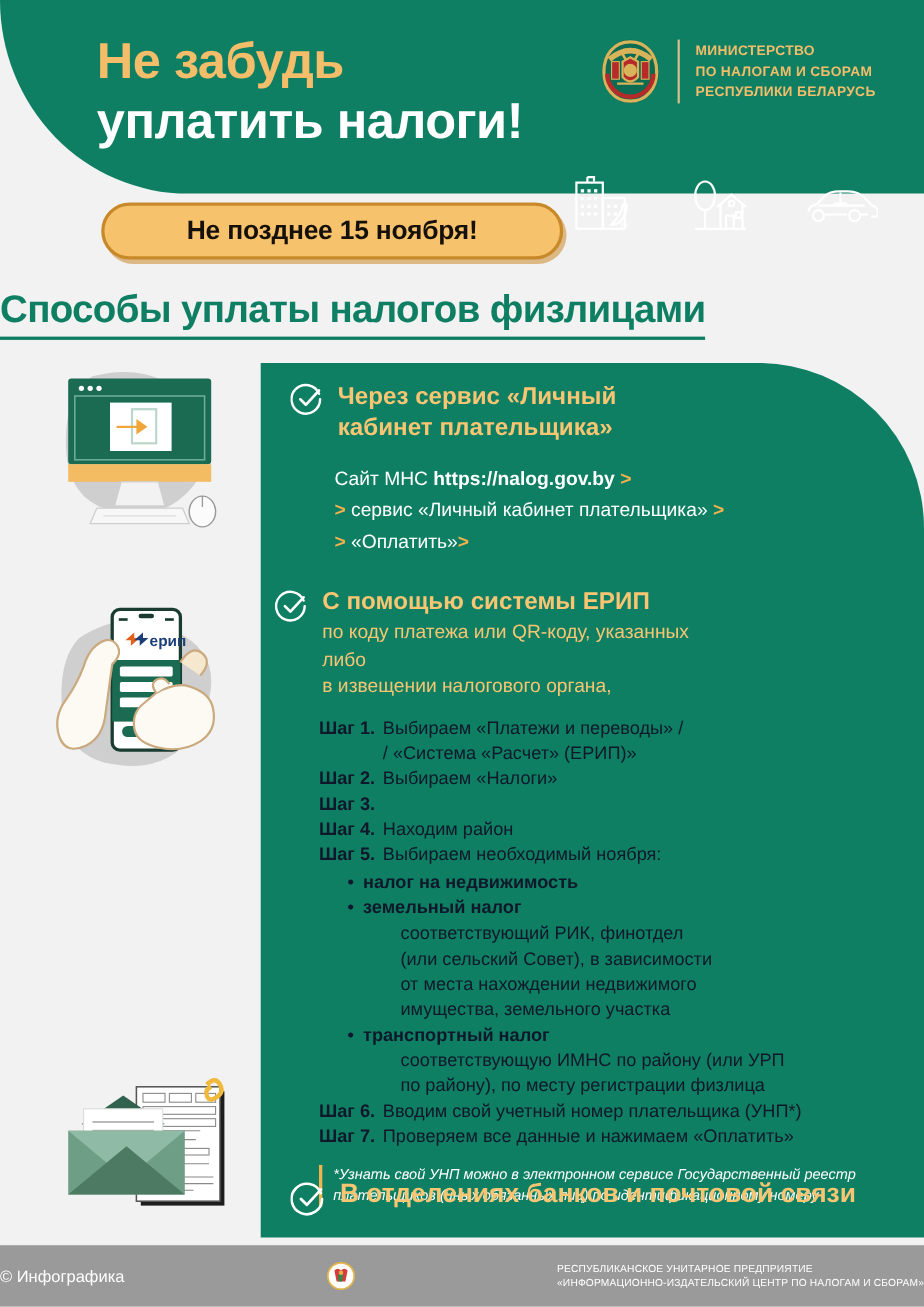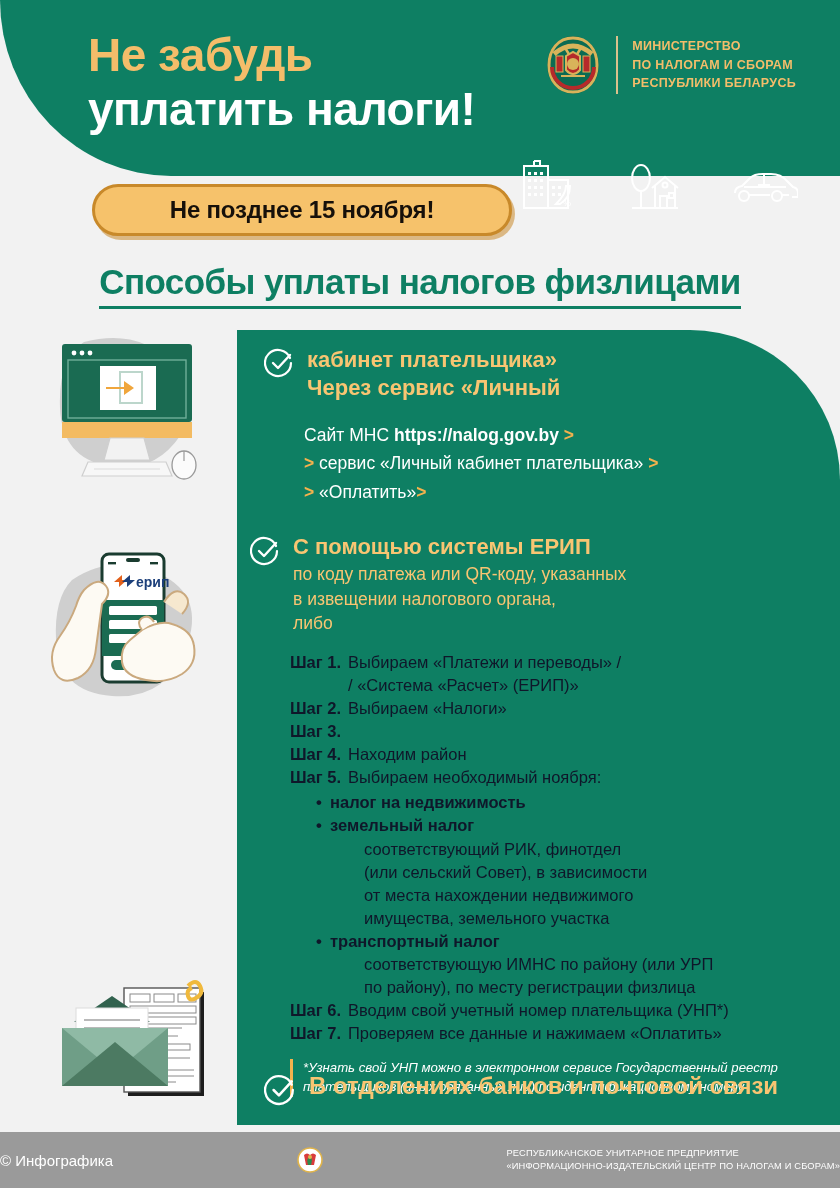--- a/index.html
+++ b/index.html
@@ -58,21 +58,21 @@
   .ministry-text { color: #f4bd6a; font-size: 12.5px; font-weight: 700; line-height: 1.5; letter-spacing: .3px; }
 
   .hdr-icons {
     position: absolute; right: 42px; top: 158px;
     display: flex; align-items: center; gap: 44px;
   }
 
   
   .section-title-wrap {
     position: absolute; left: 0; top: 262px; width: 840px;
-    text-align: center;
+    text-align: left;
   }
   .section-title {
     display: inline-block;
     font-size: 35px; font-weight: 700; color: #0e7f63;
     letter-spacing: -0.6px;
     padding-bottom: 4px;
     border-bottom: 3px solid #0e7f63;
   }
 
   
@@ -314,22 +314,22 @@
 
   <div class="green-panel">
 
     <div class="block b1">
       <div class="check-row">
         <svg class="check-icon" width="30" height="30" viewBox="0 0 30 30">
           <path d="M26 10 A13 13 0 1 0 27 15" fill="none" stroke="#ffffff" stroke-width="2.2" stroke-linecap="round"></path>
           <path d="M9 15 L14 20 L26 7" fill="none" stroke="#ffffff" stroke-width="2.4" stroke-linecap="round" stroke-linejoin="round"></path>
         </svg>
         <div class="b1-title h-amber">
+          <div>Через сервис «Личный</div>
           <div>кабинет плательщика»</div>
-          <div>Через сервис «Личный</div>
         </div>
       </div>
 
       <div class="b1-steps">
         <div>
           <span>Сайт МНС</span>
           <span class="bold-url">https://nalog.gov.by</span>
           <span class="chev">&gt;</span>
         </div>
         <div>
@@ -347,22 +347,22 @@
     <div class="block b2">
       <div class="check-row">
         <svg class="check-icon" width="30" height="30" viewBox="0 0 30 30">
           <path d="M26 10 A13 13 0 1 0 27 15" fill="none" stroke="#ffffff" stroke-width="2.2" stroke-linecap="round"></path>
           <path d="M9 15 L14 20 L26 7" fill="none" stroke="#ffffff" stroke-width="2.4" stroke-linecap="round" stroke-linejoin="round"></path>
         </svg>
         <div>
           <div class="b2-title h-amber">С помощью системы ЕРИП</div>
           <div class="b2-sub">
             <div>по коду платежа или QR-коду, указанных</div>
+            <div>либо</div>
             <div>в извещении налогового органа,</div>
-            <div>либо</div>
           </div>
         </div>
       </div>
 
       <div class="steps">
         <div class="step">
           <span class="step-label">Шаг 1.</span>
           <span class="step-text">Выбираем «Платежи и переводы» /</span>
         </div>
         <div class="cont">/ «Система «Расчет» (ЕРИП)»</div>

